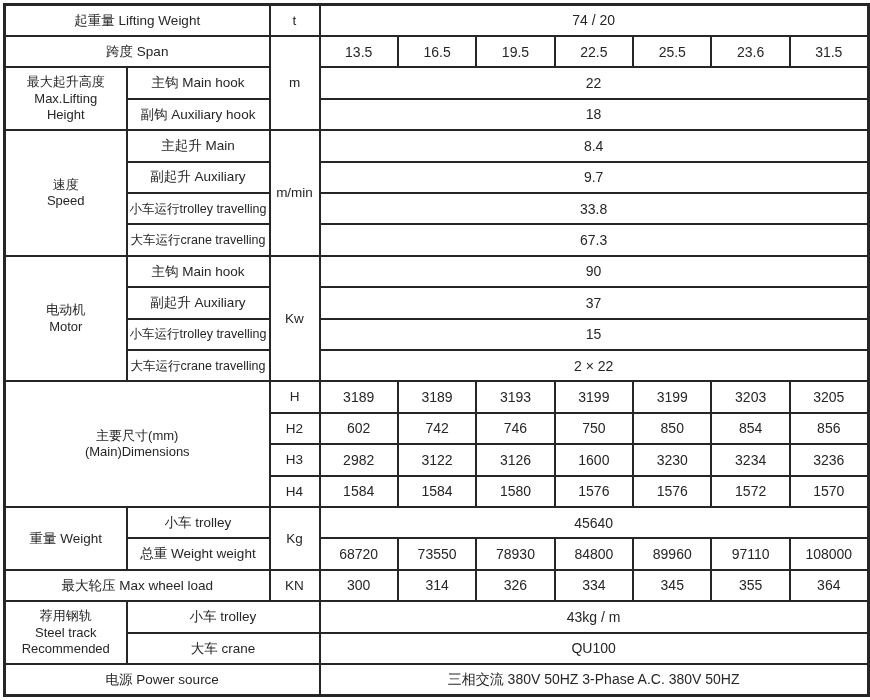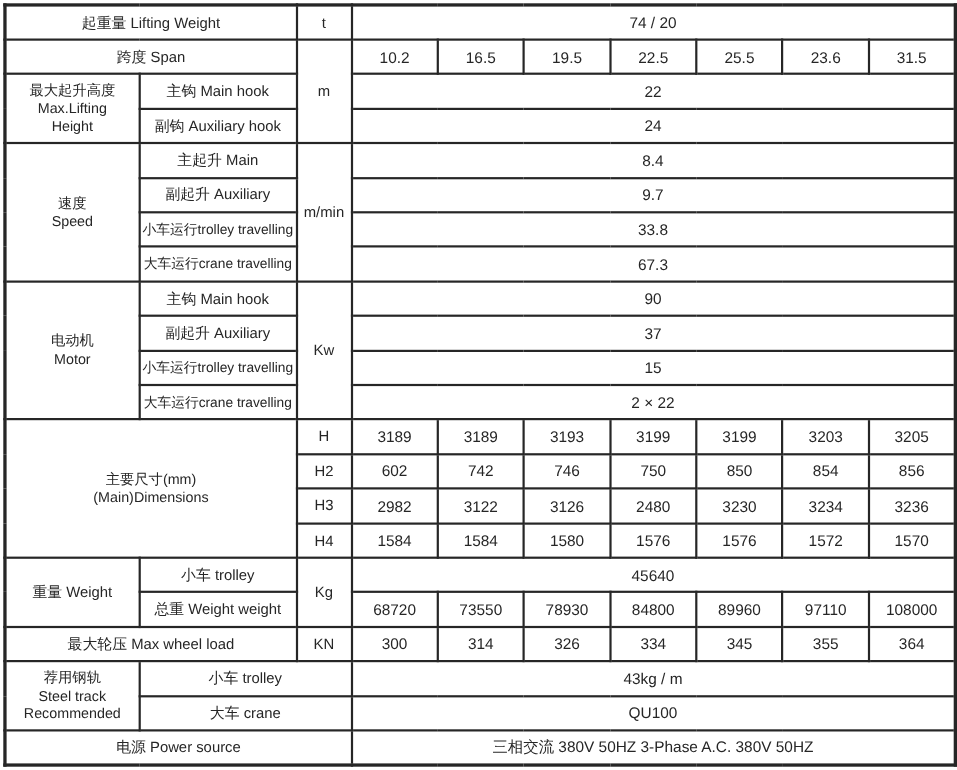--- a/index.html
+++ b/index.html
@@ -48,41 +48,41 @@
 
   <tr>
     <td colspan="2" class="lbl">起重量 Lifting Weight</td>
     <td class="unit">t</td>
     <td colspan="7" class="val">74 / 20</td>
   </tr>
 
   <tr>
     <td colspan="2" class="lbl">跨度 Span</td>
     <td rowspan="3" class="unit">m</td>
-    <td class="val">10.2</td>
+    <td class="val">13.5</td>
     <td class="val">16.5</td>
     <td class="val">19.5</td>
     <td class="val">22.5</td>
     <td class="val">25.5</td>
     <td class="val">23.6</td>
     <td class="val">31.5</td>
   </tr>
 
   <tr>
     <td rowspan="2" class="lbl group">
       <span class="ln">最大起升高度</span>
       <span class="ln">Max.Lifting</span>
       <span class="ln">Height</span>
     </td>
     <td class="lbl">主钩 Main hook</td>
     <td colspan="7" class="val">22</td>
   </tr>
   <tr>
     <td class="lbl">副钩 Auxiliary hook</td>
-    <td colspan="7" class="val">24</td>
+    <td colspan="7" class="val">18</td>
   </tr>
 
   <tr>
     <td rowspan="4" class="lbl group">
       <span class="ln">速度</span>
       <span class="ln">Speed</span>
     </td>
     <td class="lbl">主起升 Main</td>
     <td rowspan="4" class="unit">m/min</td>
     <td colspan="7" class="val">8.4</td>
@@ -144,21 +144,21 @@
     <td class="val">750</td>
     <td class="val">850</td>
     <td class="val">854</td>
     <td class="val">856</td>
   </tr>
   <tr>
     <td class="unit">H3</td>
     <td class="val">2982</td>
     <td class="val">3122</td>
     <td class="val">3126</td>
-    <td class="val">2480</td>
+    <td class="val">1600</td>
     <td class="val">3230</td>
     <td class="val">3234</td>
     <td class="val">3236</td>
   </tr>
   <tr>
     <td class="unit">H4</td>
     <td class="val">1584</td>
     <td class="val">1584</td>
     <td class="val">1580</td>
     <td class="val">1576</td>

